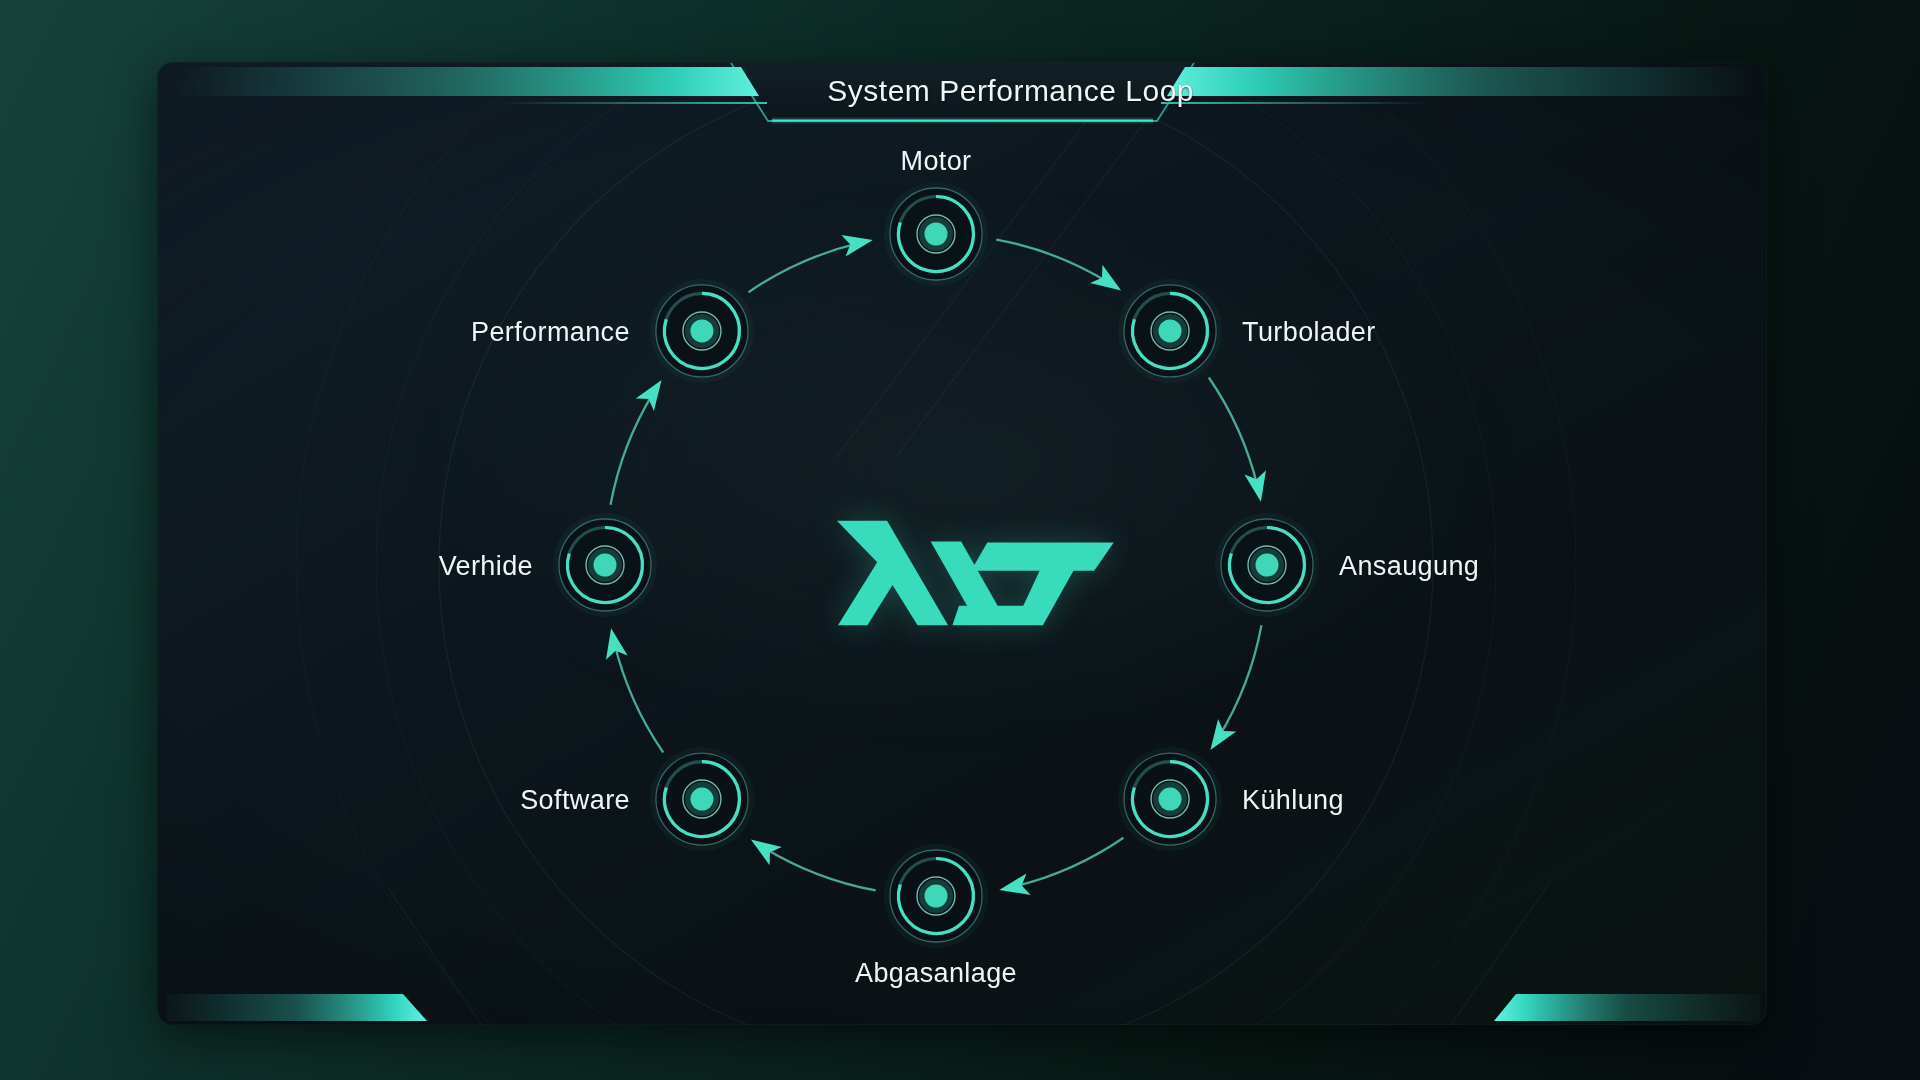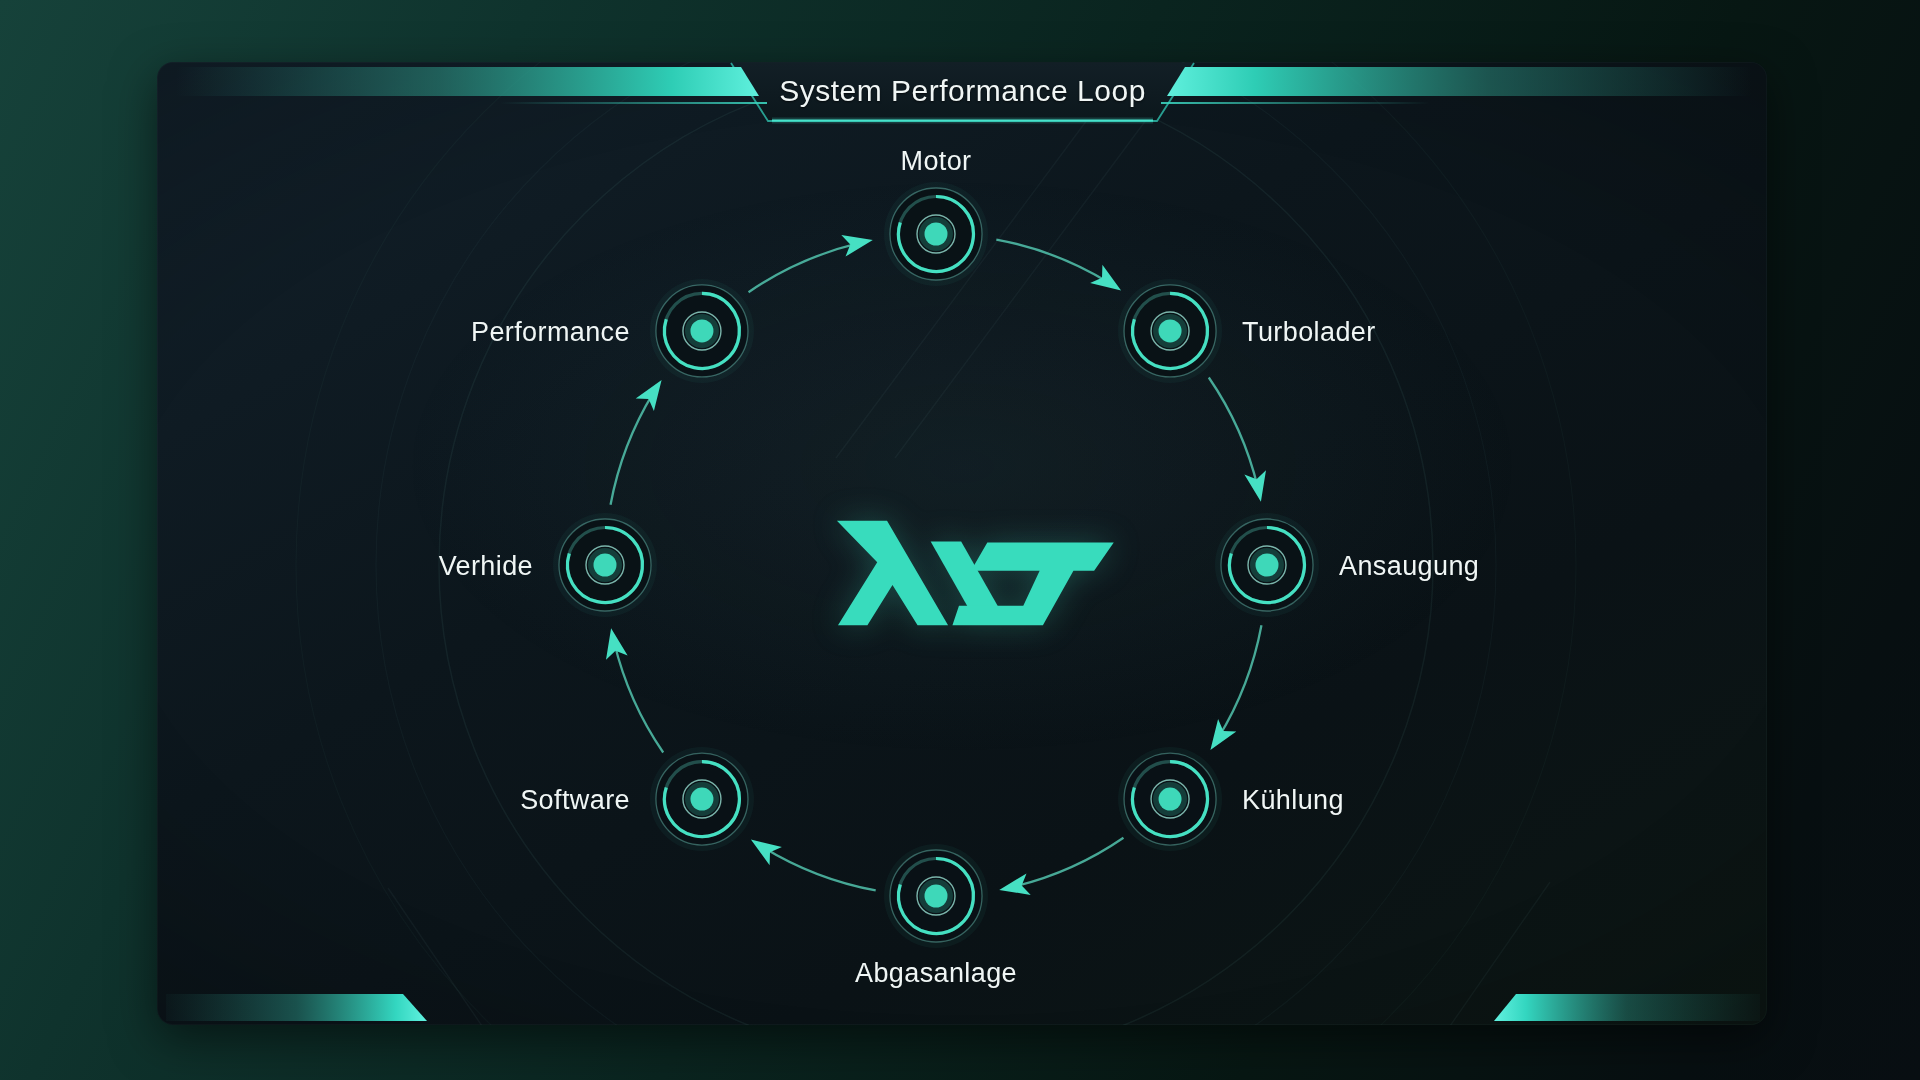--- a/index.html
+++ b/index.html
@@ -17,21 +17,21 @@
   .panel::after{
     content:"";position:absolute;inset:0;border-radius:16px;
     background:
       radial-gradient(ellipse 58% 50% at 50% 42%, rgba(72,112,118,.10), rgba(0,0,0,0) 60%),
       radial-gradient(ellipse 95% 85% at 50% 52%, rgba(0,0,0,0) 55%, rgba(0,0,0,.32) 100%);
     pointer-events:none;
   }
   svg.overlay{position:absolute;left:0;top:0;width:1920px;height:1080px;display:block;}
   .title{
     position:absolute;left:731px;top:63px;width:463px;height:56px;line-height:56px;
-    text-align:center;color:#f0f6f5;font-size:30px;font-weight:400;letter-spacing:.5px;
+    text-align:right;color:#f0f6f5;font-size:30px;font-weight:400;letter-spacing:.5px;
     text-shadow:0 1px 2px rgba(0,0,0,.6);
   }
   .node-label{
     font-family:"Liberation Sans",sans-serif;font-size:27px;font-weight:400;
     letter-spacing:.4px;fill:#f0f6f5;
   }
 </style>
 </head>
 <body>
 

